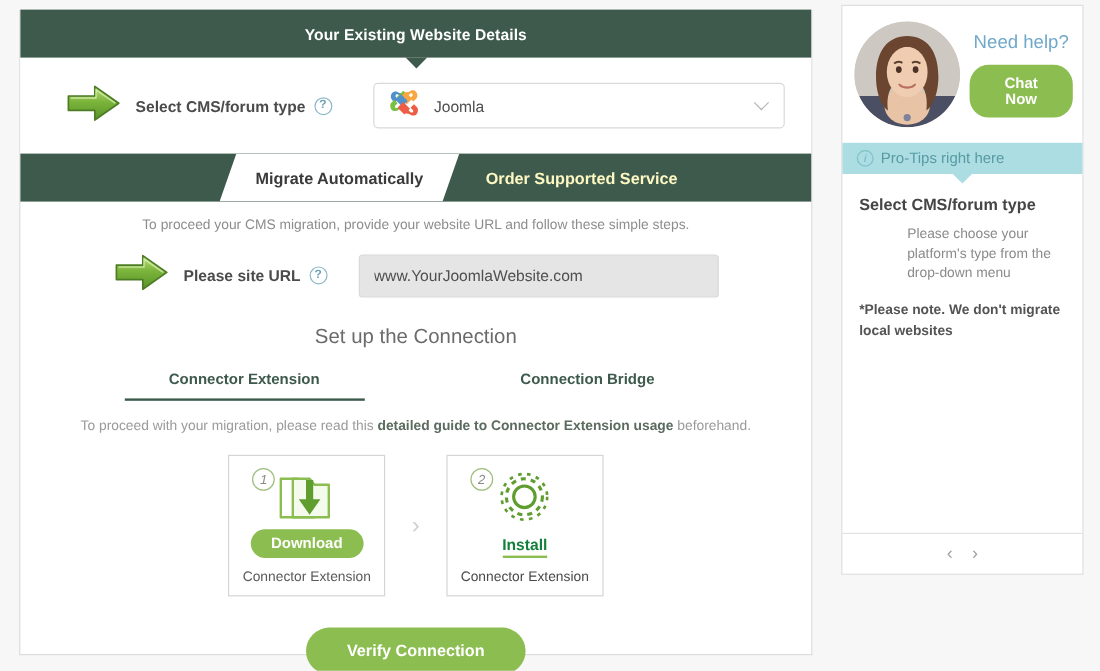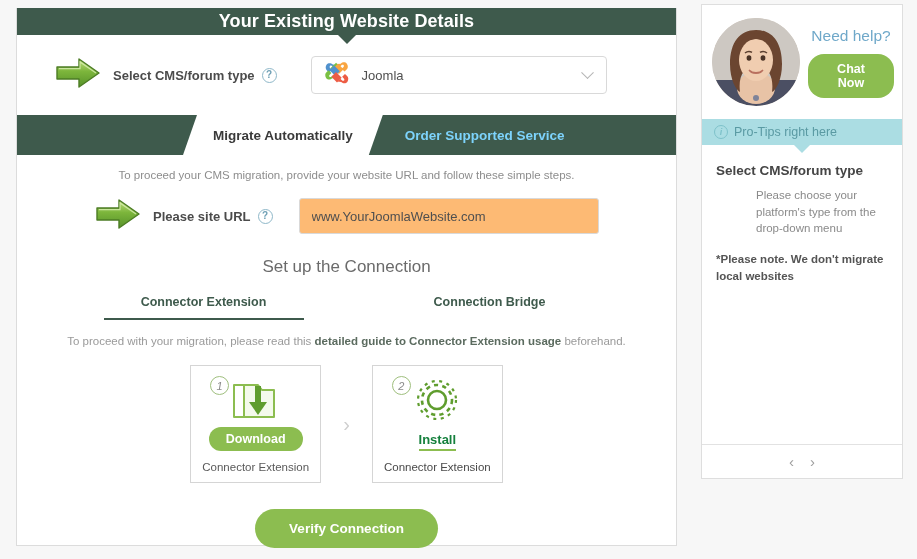--- a/index.html
+++ b/index.html
@@ -18,27 +18,27 @@
   
   .main-panel {
     position: absolute;
     left: 16px; top: 8px;
     width: 661px; height: 538px;
     background: #ffffff;
     border: 1px solid #dcdcdc;
     border-top: none;
   }
   .panel-header {
-    height: 27px;
+    height: 40px;
     background: #3e5a4c;
     color: #ffffff;
     display: flex;
     align-items: center;
     justify-content: center;
-    font-size: 18px;
+    font-size: 13px;
     font-weight: bold;
     letter-spacing: .1px;
     position: relative;
   }
   .header-notch {
     position: absolute;
     left: 50%; bottom: -9px;
     margin-left: -9px;
     width: 0; height: 0;
     border-left: 9px solid transparent;
@@ -69,21 +69,21 @@
     border: 1px solid #8fb8c9;
     border-radius: 50%;
     color: #6fa0b5;
     font-size: 10px;
     font-weight: bold;
     line-height: 1;
     vertical-align: middle;
   }
   .select-box {
     margin-left: 34px;
-    width: 296px; height: 38px;
+    width: 343px; height: 38px;
     border: 1px solid #d9d9d9;
     border-radius: 4px;
     background: #fff;
     display: flex;
     align-items: center;
     padding: 0 10px;
     position: relative;
   }
   .select-value {
     font-size: 13px;
@@ -107,21 +107,21 @@
     display: flex;
     align-items: flex-end;
     padding-left: 166px;
   }
   .tab {
     height: 40px;
     display: flex;
     align-items: center;
     font-size: 13.5px;
     font-weight: bold;
-    color: #7dd3fc;
+    color: #fef9c3;
     padding: 0 22px;
     position: relative;
     z-index: 1;
   }
   .tab.active {
     color: #3a3a3a;
     background: #ffffff;
     clip-path: polygon(14px 0, 100% 0, calc(100% - 14px) 100%, 0 100%);
     padding: 0 30px 0 30px;
   }
@@ -142,21 +142,21 @@
   .url-input {
     margin-left: 26px;
     width: 300px; height: 36px;
     border: 1px solid #d9d9d9;
     border-radius: 3px;
     font-family: "Liberation Sans", sans-serif;
     font-size: 13px;
     color: #4f4f4f;
     padding: 0 12px;
     outline: none;
-    background: #fdba74;
+    background: #e5e5e5;
   }
 
   .section-title {
     text-align: center;
     font-size: 17px;
     color: #6b6b6b;
     margin-top: 22px;
   }
 
   

